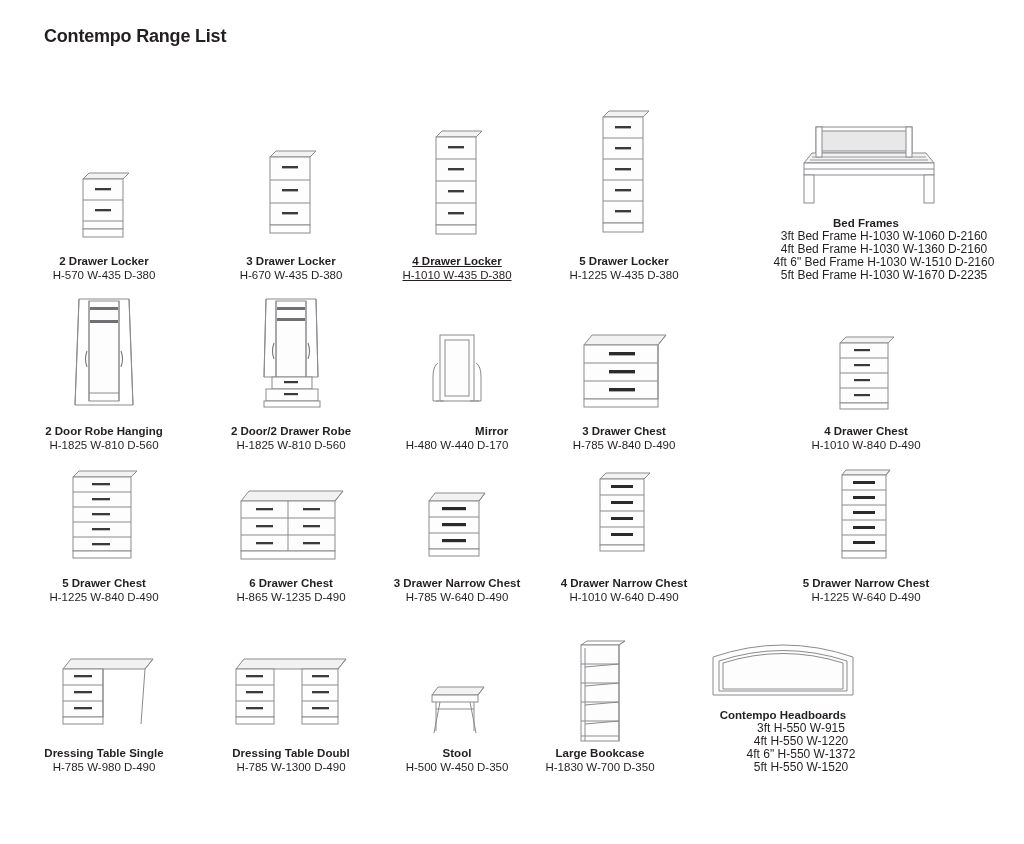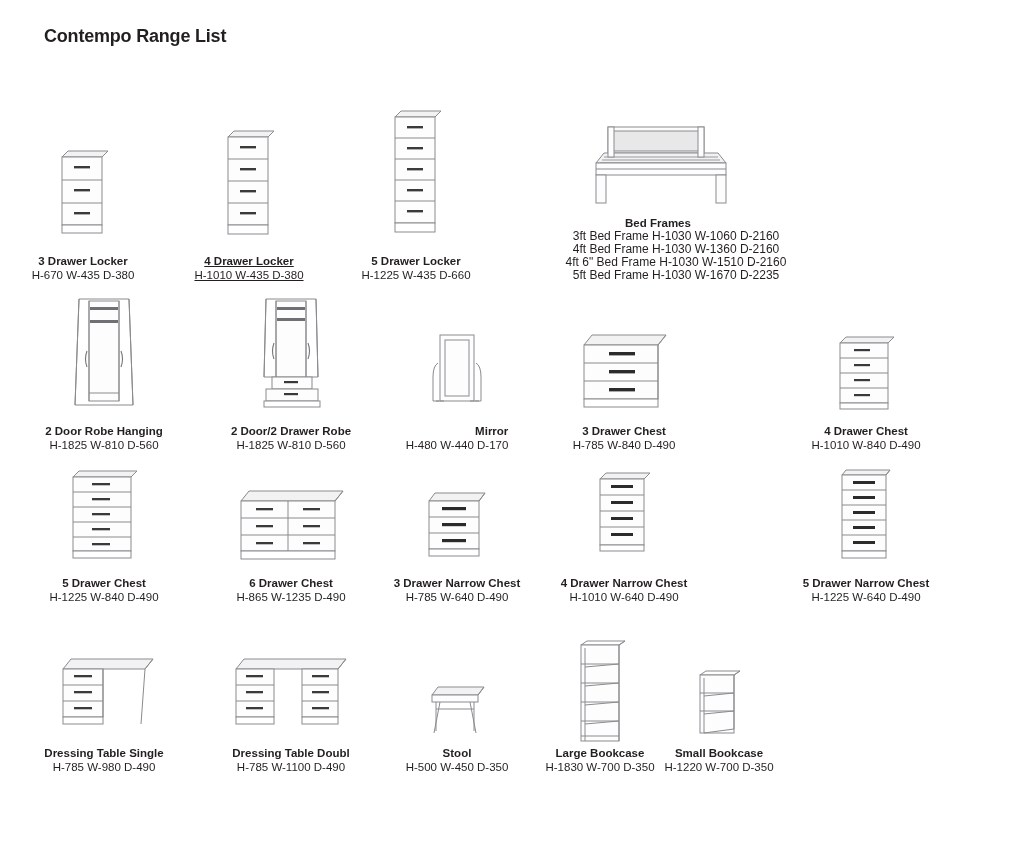--- a/index.html
+++ b/index.html
@@ -92,20 +92,38 @@
 </style>
 </head>
 <body>
 
 <div id="page-title">Contempo Range List</div>
 
 <div class="grid">
 
   <div class="row" style="height:190px;">
 
+    <div class="cell" style="width:208px;">
+      <div class="art" style="height:110px;">
+        <svg width="62" height="76" viewBox="0 0 62 76">
+          <polygon class="top" points="10,12 50,12 56,6 16,6"></polygon>
+          <rect class="face" x="10" y="12" width="40" height="50"></rect>
+          <line class="ln" x1="10" y1="33" x2="50" y2="33"></line>
+          <line class="ln" x1="10" y1="54" x2="50" y2="54"></line>
+          <rect class="plinth" x="10" y="62" width="40" height="8"></rect>
+          <rect class="handle-sm" x="22" y="21" width="16" height="2.3"></rect>
+          <rect class="handle-sm" x="22" y="42" width="16" height="2.3"></rect>
+          <line class="ln" x1="50" y1="12" x2="56" y2="6"></line>
+        </svg>
+      </div>
+      <div class="caption" style="margin-top:12px;">
+        <div class="cap-title">2 Drawer Locker</div>
+        <div class="cap-dims">H-570 W-435 D-380</div>
+      </div>
+    </div>
 
     <div class="cell" style="width:166px;">
       <div class="art" style="height:110px;">
         <svg width="62" height="100" viewBox="0 0 62 100">
           <polygon class="top" points="10,14 50,14 56,8 16,8"></polygon>
           <rect class="face" x="10" y="14" width="40" height="68"></rect>
           <line class="ln" x1="10" y1="37" x2="50" y2="37"></line>
           <line class="ln" x1="10" y1="60" x2="50" y2="60"></line>
           <rect class="plinth" x="10" y="82" width="40" height="8"></rect>
           <rect class="handle-sm" x="22" y="23" width="16" height="2.4"></rect>
@@ -155,21 +173,21 @@
           <rect class="handle-sm" x="22" y="25" width="16" height="2.4"></rect>
           <rect class="handle-sm" x="22" y="46" width="16" height="2.4"></rect>
           <rect class="handle-sm" x="22" y="67" width="16" height="2.4"></rect>
           <rect class="handle-sm" x="22" y="88" width="16" height="2.4"></rect>
           <rect class="handle-sm" x="22" y="109" width="16" height="2.4"></rect>
           <line class="ln" x1="50" y1="16" x2="56" y2="10"></line>
         </svg>
       </div>
       <div class="caption" style="margin-top:12px;">
         <div class="cap-title">5 Drawer Locker</div>
-        <div class="cap-dims">H-1225 W-435 D-660</div>
+        <div class="cap-dims">H-1225 W-435 D-380</div>
       </div>
     </div>
 
     <div class="cell" style="width:316px;">
       <div class="art" style="height:86px;">
         <svg width="160" height="84" viewBox="0 0 160 84">
           <rect class="face" x="30" y="4" width="96" height="26"></rect>
           <rect class="side" x="34" y="8" width="88" height="20"></rect>
           <polygon class="top" points="18,40 148,40 140,30 26,30"></polygon>
           <g class="slat">
@@ -463,21 +481,21 @@
           <rect class="handle-sm" x="20" y="44" width="17" height="2.3"></rect>
           <rect class="handle-sm" x="20" y="60" width="17" height="2.3"></rect>
           <rect class="handle-sm" x="86" y="28" width="17" height="2.3"></rect>
           <rect class="handle-sm" x="86" y="44" width="17" height="2.3"></rect>
           <rect class="handle-sm" x="86" y="60" width="17" height="2.3"></rect>
           <line class="ln" x1="112" y1="22" x2="120" y2="12"></line>
         </svg>
       </div>
       <div class="caption" style="margin-top:12px;">
         <div class="cap-title">Dressing Table Doubl</div>
-        <div class="cap-dims">H-785 W-1100 D-490</div>
+        <div class="cap-dims">H-785 W-1300 D-490</div>
       </div>
     </div>
 
     <div class="cell" style="width:166px; justify-content:flex-start; padding-top:22px;">
       <div class="art" style="height:58px;">
         <svg width="70" height="56" viewBox="0 0 70 56">
           <polygon class="top" points="10,14 56,14 62,6 16,6"></polygon>
           <rect class="face" x="10" y="14" width="46" height="7"></rect>
           <line class="ln" x1="14" y1="21" x2="14" y2="50"></line>
           <line class="ln" x1="52" y1="21" x2="52" y2="50"></line>
@@ -511,36 +529,32 @@
           <line class="ln" x1="52" y1="10" x2="52" y2="106"></line>
           <line class="ln" x1="14" y1="101" x2="52" y2="101"></line>
         </svg>
       </div>
       <div class="caption" style="margin-top:2px;">
         <div class="cap-title">Large Bookcase</div>
         <div class="cap-dims">H-1830 W-700 D-350</div>
       </div>
     </div>
 
-    <div class="cell" style="width:118px; justify-content:flex-start; padding-top:38px;">
+
+    <div class="cell" style="width:246px; justify-content:flex-start; padding-top:6px;">
       <div class="art" style="height:72px;">
-        <svg width="62" height="70" viewBox="0 0 62 70">
-          <polygon class="ln" points="12,8 46,8 52,4 18,4"></polygon>
-          <rect class="face" x="12" y="8" width="34" height="58"></rect>
-          <line class="ln" x1="12" y1="26" x2="46" y2="26"></line>
-          <line class="ln" x1="12" y1="44" x2="46" y2="44"></line>
-          <line class="ln" x1="16" y1="29" x2="46" y2="26"></line>
-          <line class="ln" x1="16" y1="47" x2="46" y2="44"></line>
-          <line class="ln" x1="16" y1="11" x2="16" y2="66"></line>
-          <line class="ln" x1="16" y1="66" x2="46" y2="62"></line>
-          <line class="ln" x1="46" y1="8" x2="52" y2="4"></line>
-          <line class="ln" x1="46" y1="8" x2="46" y2="62"></line>
-        </svg>
-      </div>
-      <div class="caption" style="margin-top:10px;">
-        <div class="cap-title">Small Bookcase</div>
-        <div class="cap-dims">H-1220 W-700 D-350</div>
-      </div>
-    </div>
-
+        <svg width="152" height="70" viewBox="0 0 152 70">
+          <path class="face" d="M6 64 L6 26 Q76 2 146 26 L146 64 Z"></path>
+          <path class="ln" d="M12 60 L12 30 Q76 9 140 30 L140 60 Z"></path>
+          <path class="ln" d="M16 58 L16 32 Q76 13 136 32 L136 58 Z"></path>
+        </svg>
+      </div>
+      <div class="caption" style="margin-top:8px;">
+        <div class="cap-title">Contempo Headboards</div>
+        <div class="cap-dims-sm">3ft H-550 W-915</div>
+        <div class="cap-dims-sm">4ft H-550 W-1220</div>
+        <div class="cap-dims-sm">4ft 6" H-550 W-1372</div>
+        <div class="cap-dims-sm">5ft H-550 W-1520</div>
+      </div>
+    </div>
   </div>
 
 </div>
 
 </body></html>

